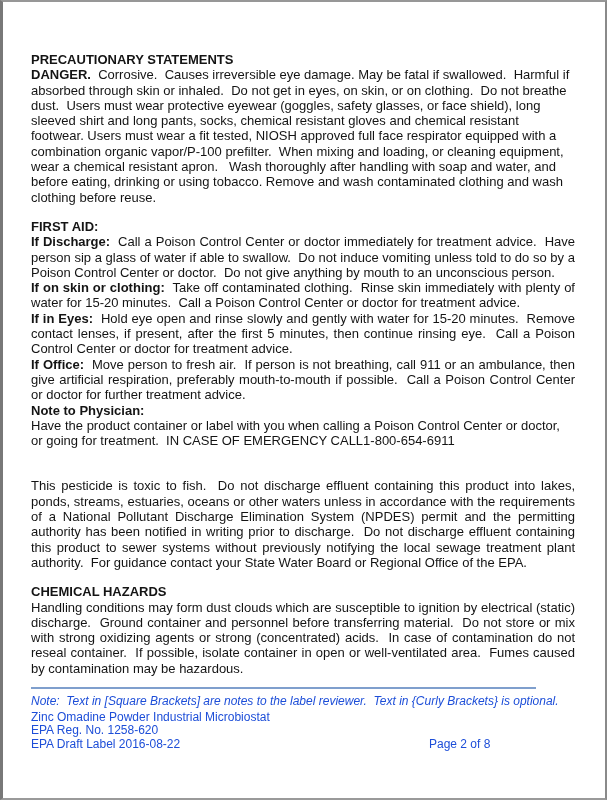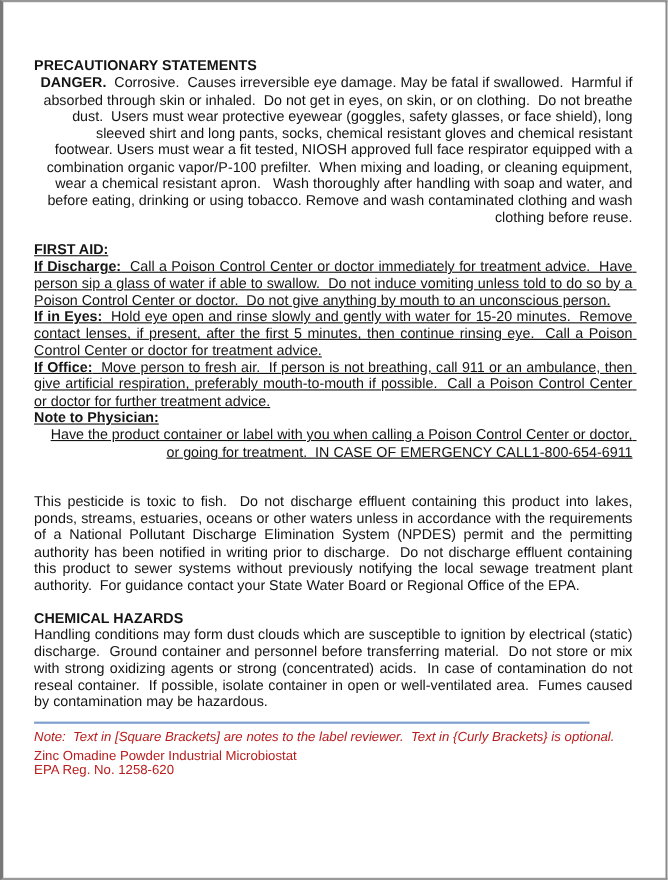--- a/index.html
+++ b/index.html
@@ -19,35 +19,35 @@
     overflow: hidden;
   }
   .content {
     padding: 50px 30px 0 28px;
     font-size: 13px;
     line-height: 15.3px;
     color: #141414;
   }
   .h { font-weight: bold; }
   .para { text-align: justify; white-space: pre-wrap; }
-  .para.ragged { text-align: right; }
+  .para.ragged { text-align: left; }
   .lead { font-weight: bold; }
-  .first-aid-section { margin-top: 14px; text-decoration: underline; }
+  .first-aid-section { margin-top: 14px; }
   .env-section { margin-top: 30px; }
   .chem-section { margin-top: 14px; }
   .rule {
     margin-top: 11px;
     height: 2px;
     width: 505px;
     background: #7f9fcd;
   }
   .footer {
     font-size: 12px;
     line-height: 13.2px;
-    color: #b91c1c;
+    color: #1d4ed8;
   }
   .footer-note {
     font-style: italic;
     margin-top: 6px;
     margin-bottom: 3px;
     white-space: pre-wrap;
   }
   .draft-row { position: relative; }
   .page-num { position: absolute; left: 398px; top: 0; }
 </style>
@@ -59,20 +59,21 @@
 
     <div class="h">PRECAUTIONARY STATEMENTS</div>
 
     <div class="para ragged"><span class="lead">DANGER.</span><span>  Corrosive.  Causes irreversible eye damage. May be fatal if swallowed.  Harmful if absorbed through skin or inhaled.  Do not get in eyes, on skin, or on clothing.  Do not breathe dust.  Users must wear protective eyewear (goggles, safety glasses, or face shield), long sleeved shirt and long pants, socks, chemical resistant gloves and chemical resistant footwear. Users must wear a fit tested, NIOSH approved full face respirator equipped with a combination organic vapor/P-100 prefilter.  When mixing and loading, or cleaning equipment, wear a chemical resistant apron.   Wash thoroughly after handling with soap and water, and before eating, drinking or using tobacco. Remove and wash contaminated clothing and wash clothing before reuse.</span></div>
 
     <div class="first-aid-section">
       <div class="h">FIRST AID:</div>
 
       <div class="para"><span class="lead">If Discharge:</span><span>  Call a Poison Control Center or doctor immediately for treatment advice.  Have person sip a glass of water if able to swallow.  Do not induce vomiting unless told to do so by a Poison Control Center or doctor.  Do not give anything by mouth to an unconscious person.</span></div>
 
+      <div class="para"><span class="lead">If on skin or clothing:</span><span>  Take off contaminated clothing.  Rinse skin immediately with plenty of water for 15-20 minutes.  Call a Poison Control Center or doctor for treatment advice.</span></div>
 
       <div class="para"><span class="lead">If in Eyes:</span><span>  Hold eye open and rinse slowly and gently with water for 15-20 minutes.  Remove contact lenses, if present, after the first 5 minutes, then continue rinsing eye.  Call a Poison Control Center or doctor for treatment advice.</span></div>
 
       <div class="para"><span class="lead">If Office:</span><span>  Move person to fresh air.  If person is not breathing, call 911 or an ambulance, then give artificial respiration, preferably mouth-to-mouth if possible.  Call a Poison Control Center or doctor for further treatment advice.</span></div>
 
       <div class="h">Note to Physician:</div>
       <div class="para ragged">Have the product container or label with you when calling a Poison Control Center or doctor, or going for treatment.  IN CASE OF EMERGENCY CALL1-800-654-6911</div>
     </div>
 
     <div class="env-section">
@@ -83,16 +84,20 @@
       <div class="h">CHEMICAL HAZARDS</div>
       <div class="para">Handling conditions may form dust clouds which are susceptible to ignition by electrical (static) discharge.  Ground container and personnel before transferring material.  Do not store or mix with strong oxidizing agents or strong (concentrated) acids.  In case of contamination do not reseal container.  If possible, isolate container in open or well-ventilated area.  Fumes caused by contamination may be hazardous.</div>
     </div>
 
     <div class="rule"></div>
 
     <div class="footer">
       <div class="footer-note">Note:  Text in [Square Brackets] are notes to the label reviewer.  Text in {Curly Brackets} is optional.</div>
       <div>Zinc Omadine Powder Industrial Microbiostat</div>
       <div>EPA Reg. No. 1258-620</div>
+      <div class="draft-row">
+        <span>EPA Draft Label 2016-08-22</span>
+        <span class="page-num">Page 2 of 8</span>
+      </div>
     </div>
 
   </div>
 </div>
 
 </body></html>

